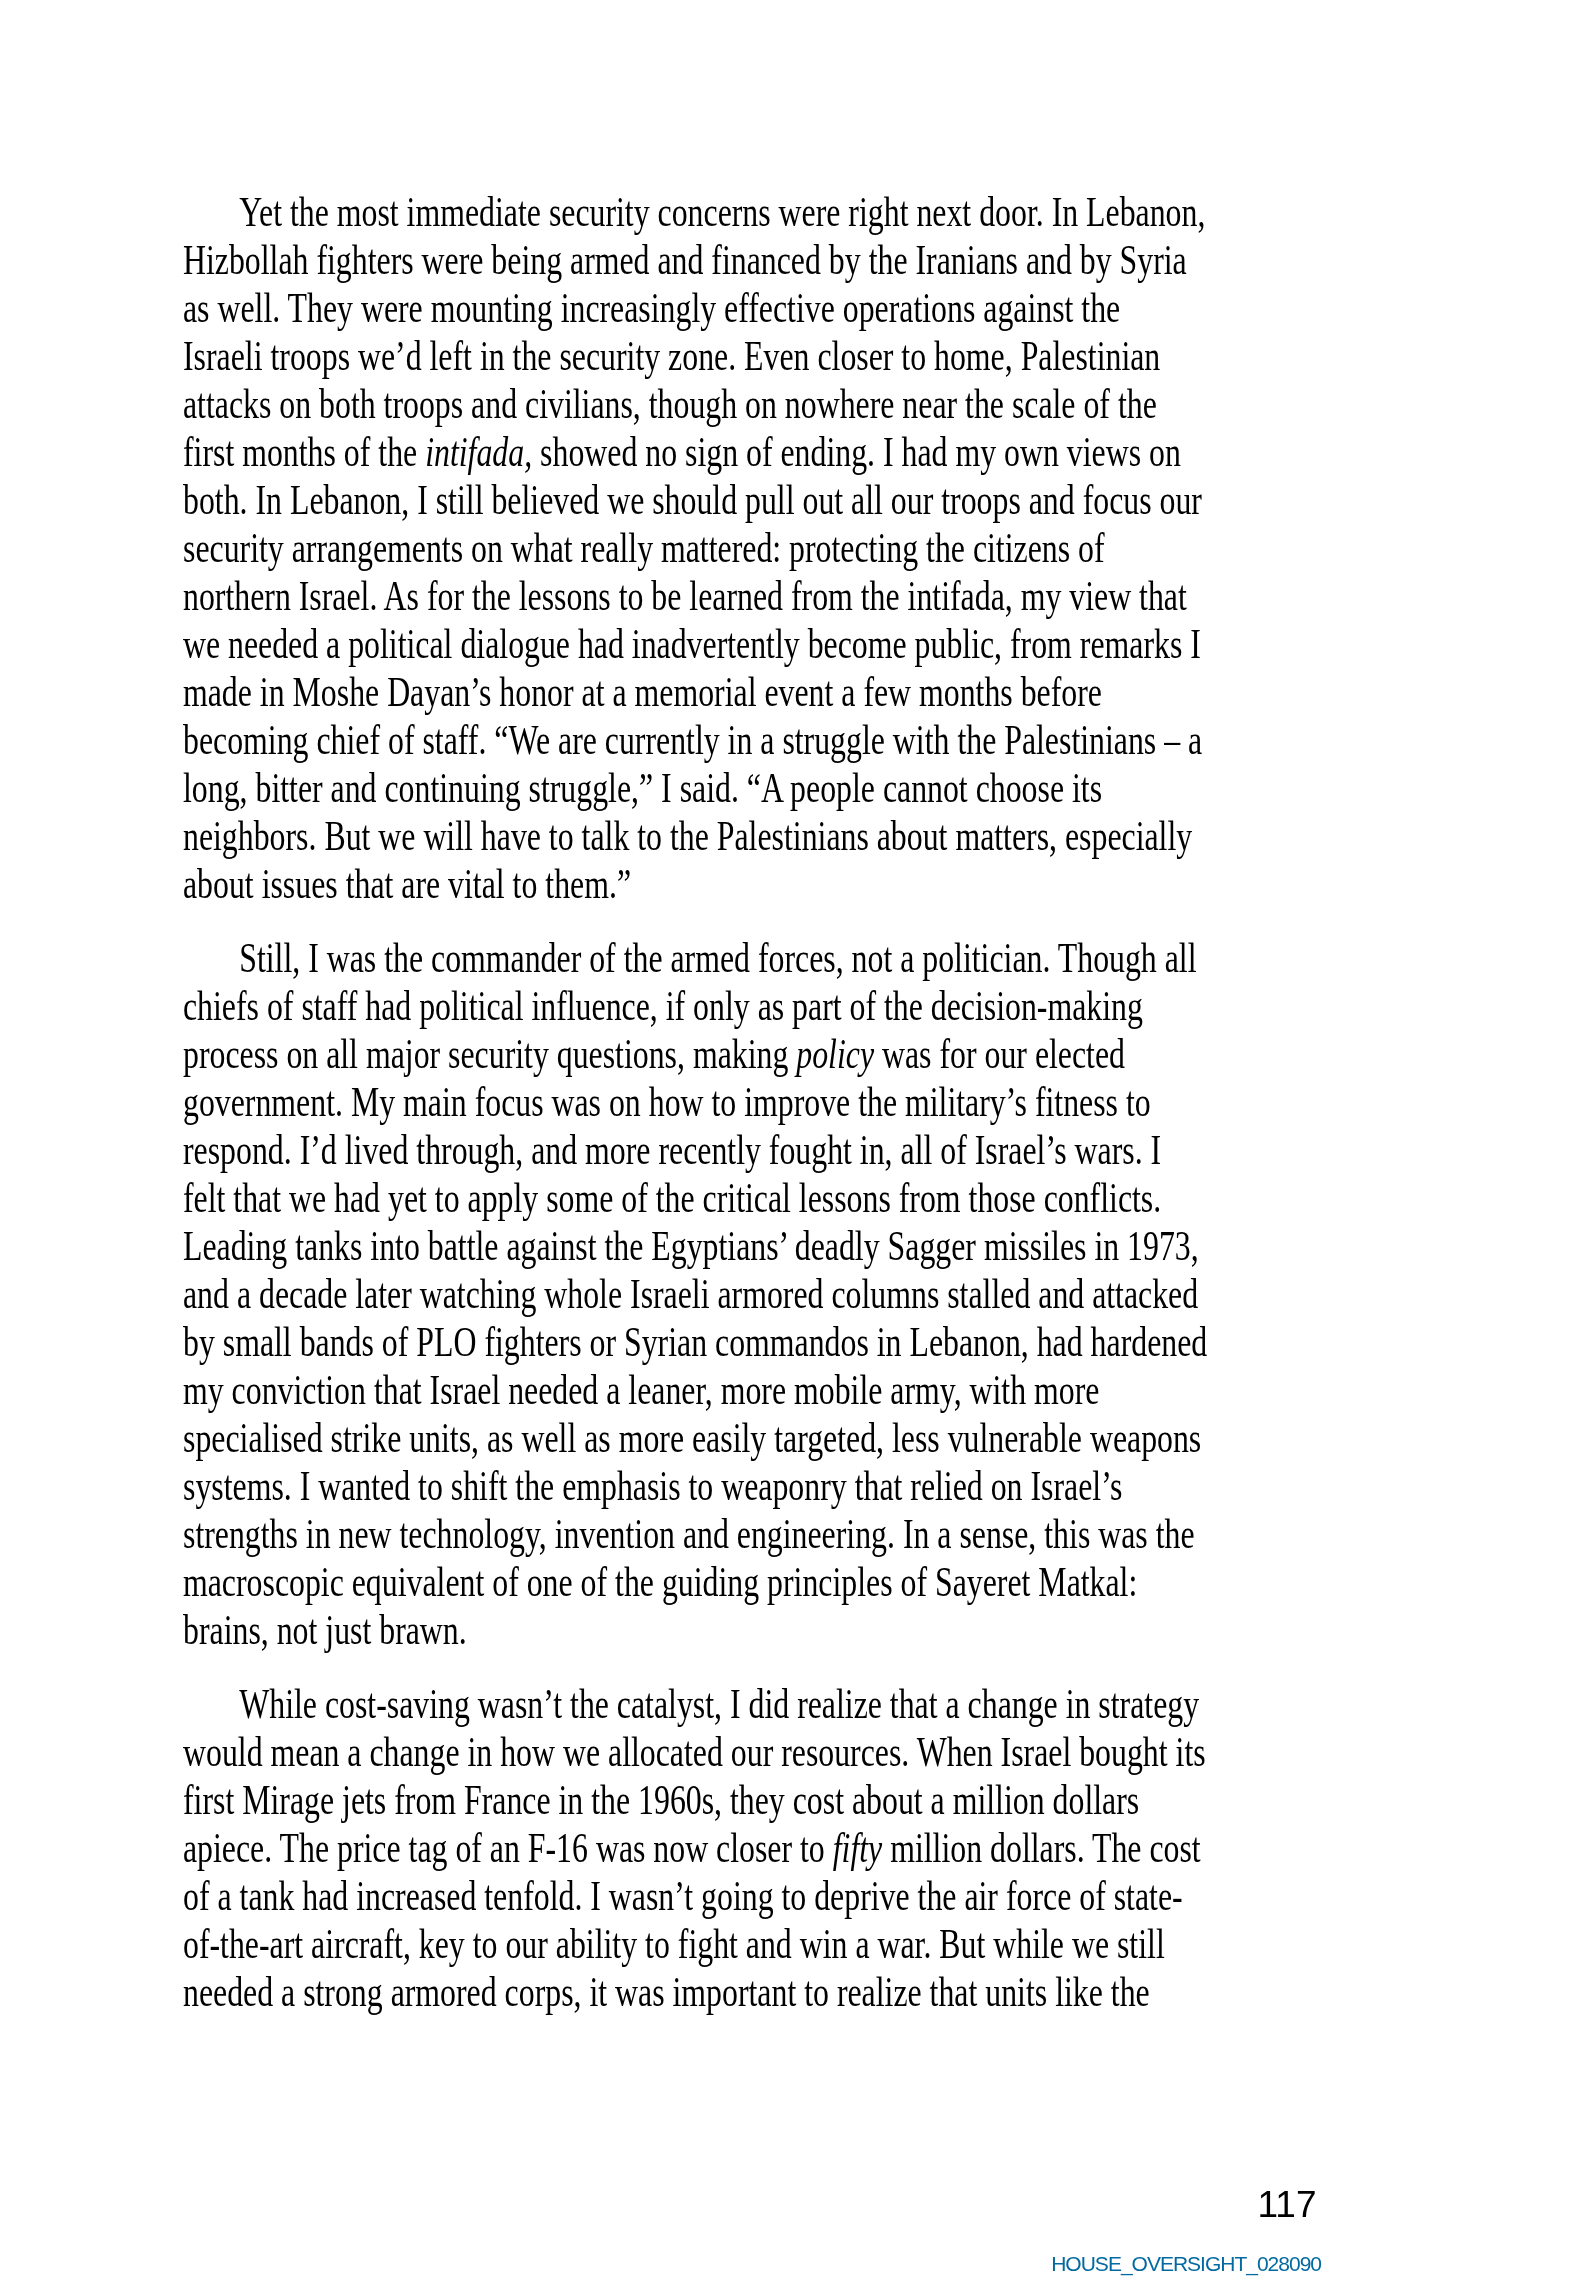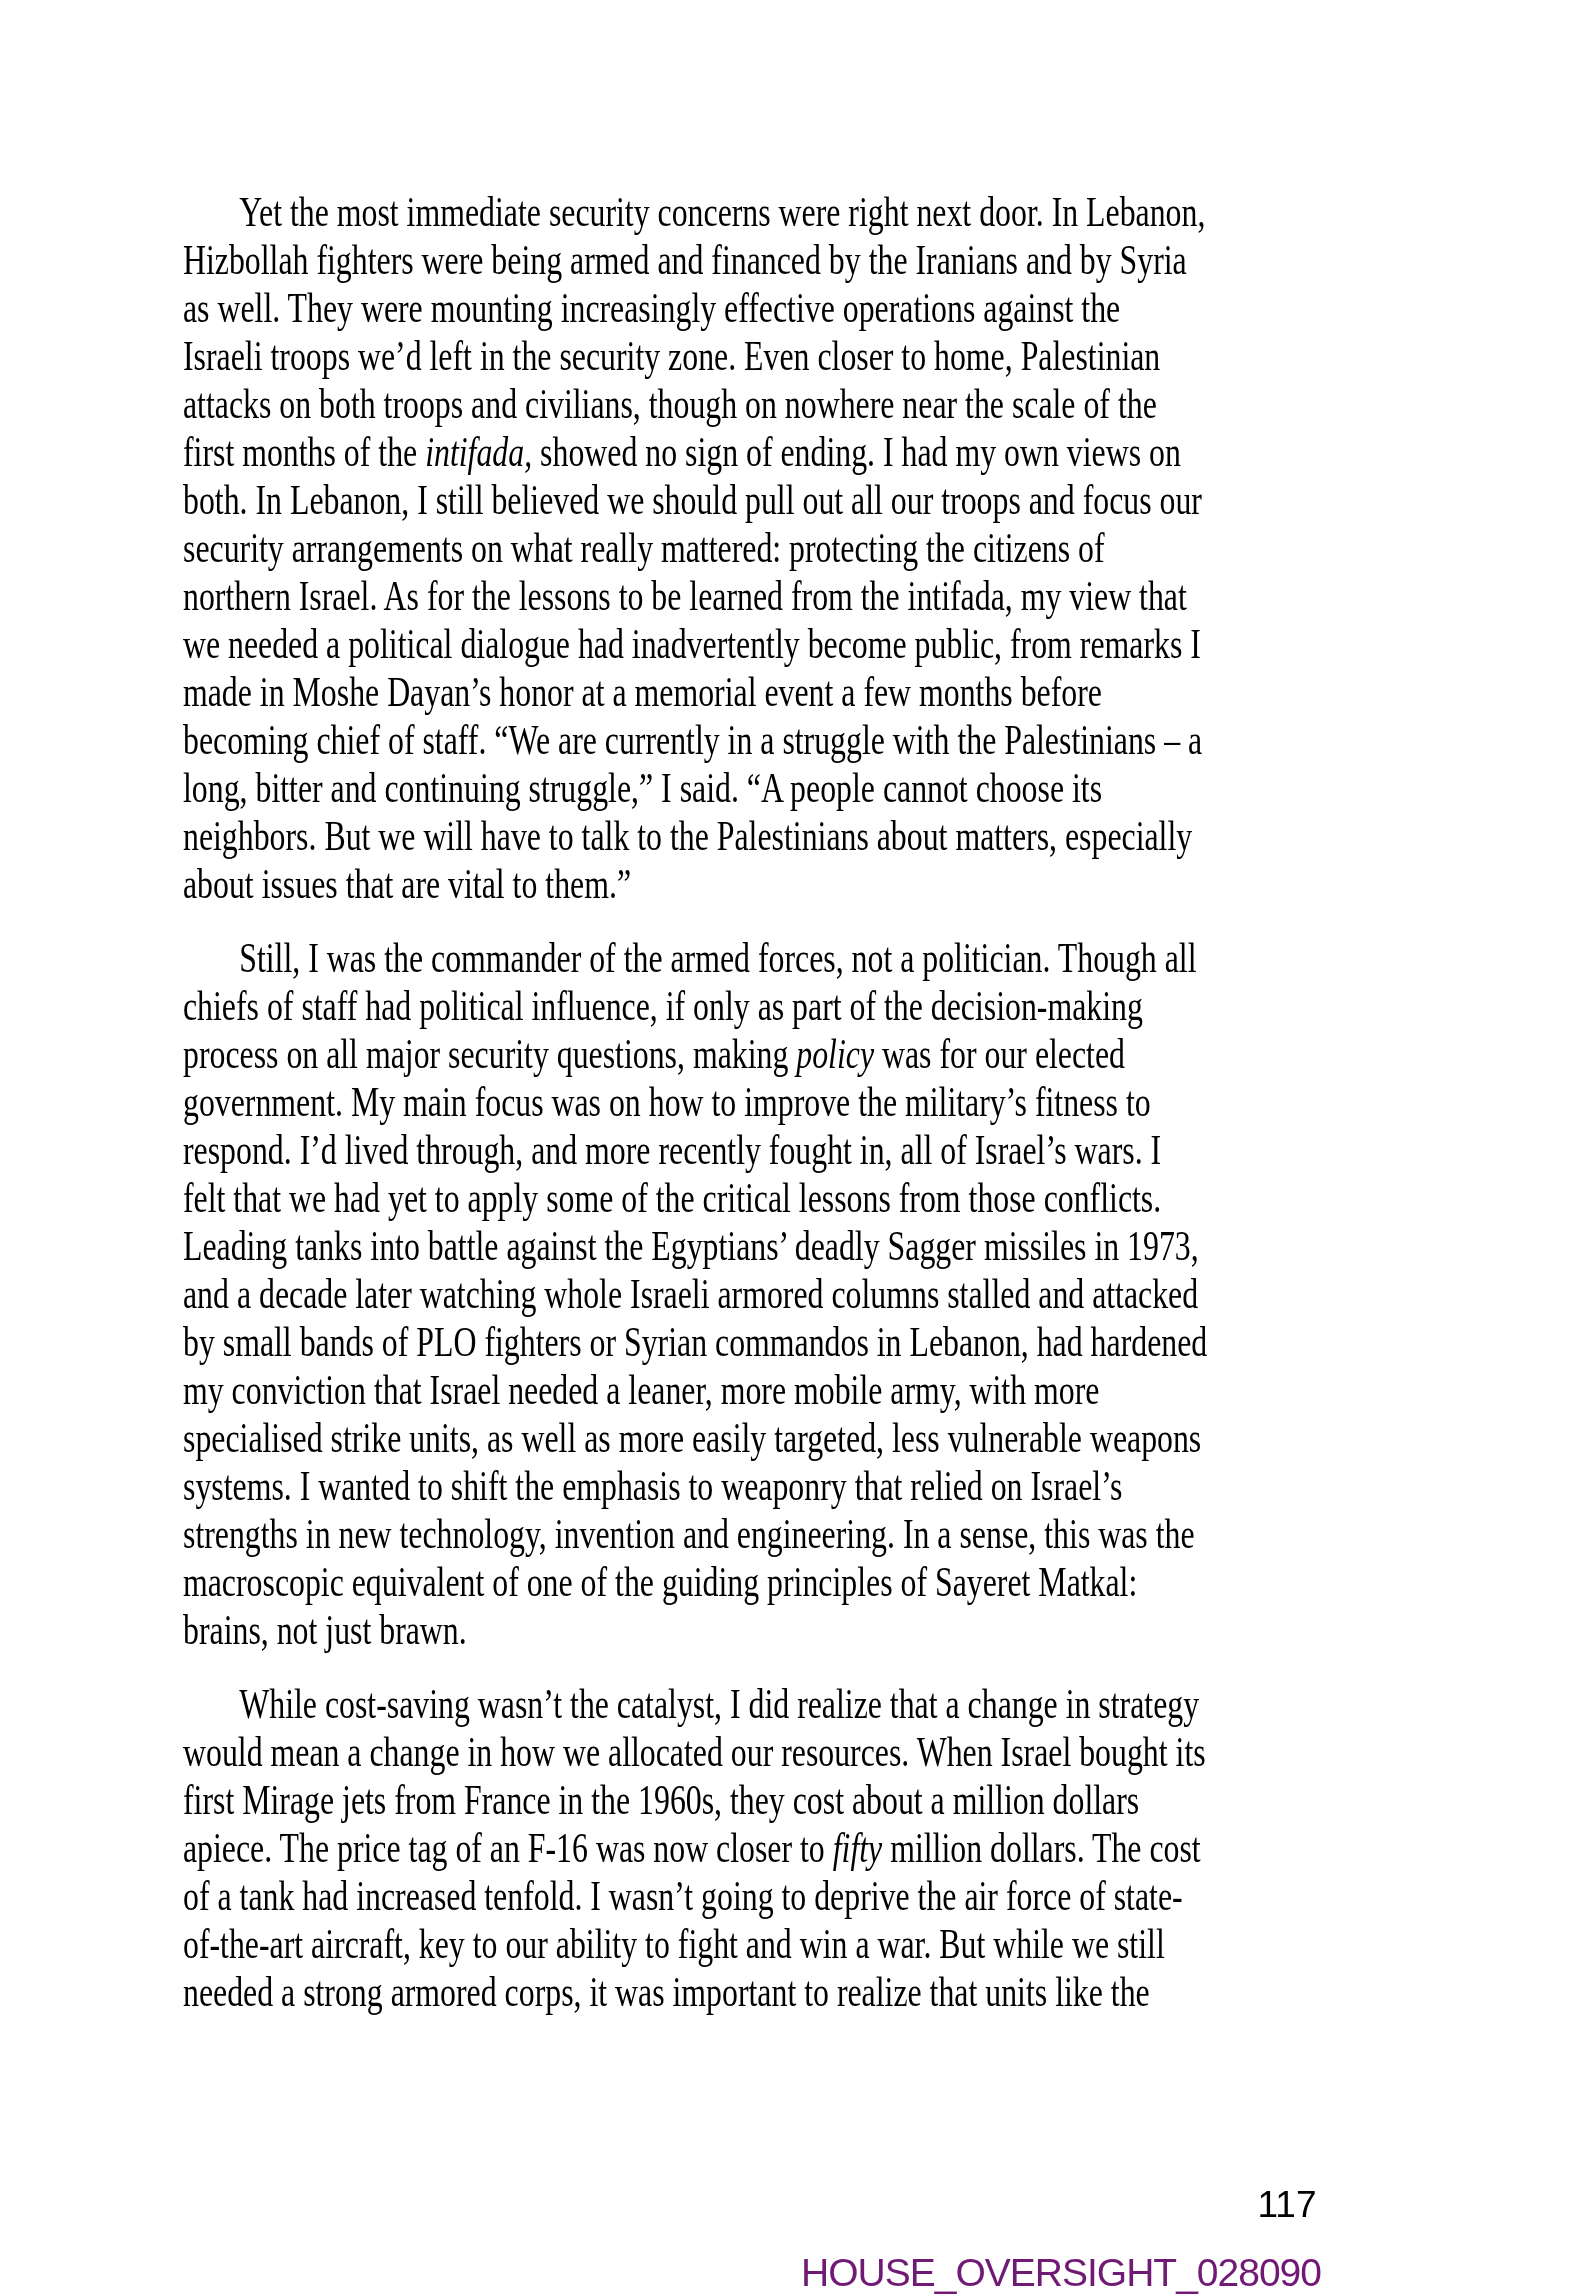--- a/index.html
+++ b/index.html
@@ -46,24 +46,24 @@
     font-family: "Liberation Sans", sans-serif;
     font-size: 37px;
     line-height: 1;
     color: #000000;
   }
   .bates {
     position: absolute;
     top: 2253px;
     right: 25px;
     font-family: "Liberation Sans", sans-serif;
-    font-size: 39px;
+    font-size: 21px;
     line-height: 1;
     letter-spacing: -1px;
-    color: #701a75;
+    color: #0369a1;
   }
 </style>
 </head>
 <body>
 
 <div class="page">
   <div class="text-block">
       <div class="para">
         <div class="line"><span>Yet the most immediate security concerns were right next door. In Lebanon,</span></div>
         <div class="line"><span>Hizbollah fighters were being armed and financed by the Iranians and by Syria</span></div>

